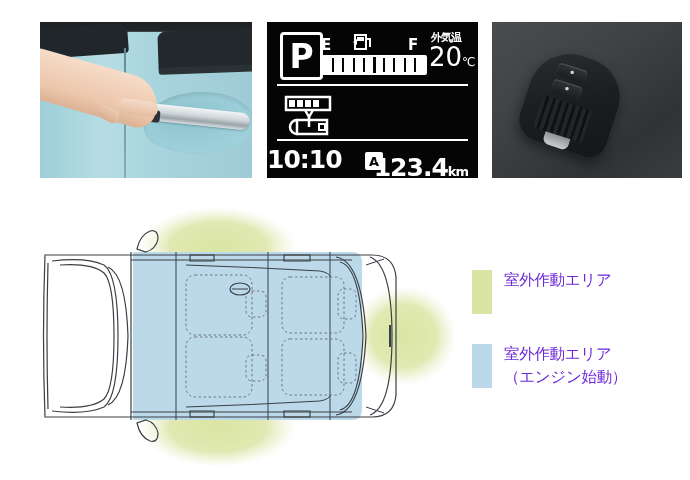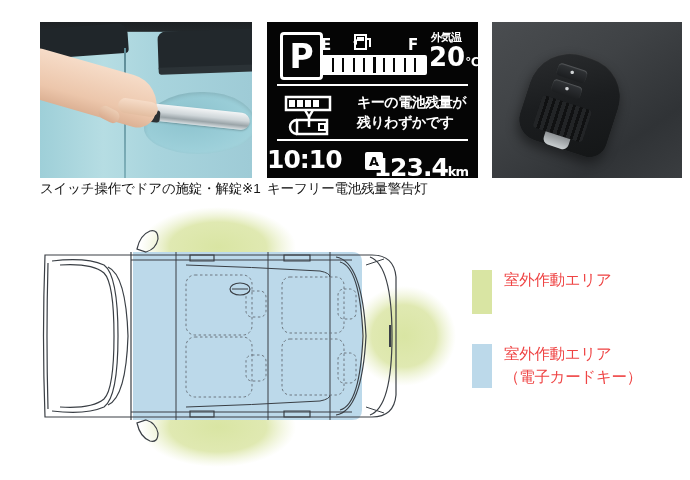--- a/index.html
+++ b/index.html
@@ -61,21 +61,21 @@
   .f-mark{position:absolute;left:141px;top:14px;font-size:15px;font-weight:bold;}
   .pump{position:absolute;left:86px;top:11px;width:26px;height:18px;}
   .fuelbar{position:absolute;left:54px;top:33px;width:102px;height:16px;
     border:2px solid #fff;border-radius:2px;background:#fff;overflow:hidden;}
   .fuelbar .ticks{position:absolute;inset:1px;display:flex;}
   .fuelbar .ticks i{flex:1;border-right:2px solid #050505;}
   .fuelbar .ticks i:last-child{border-right:none;}
   .needle{position:absolute;left:49%;top:0;width:3px;height:100%;background:#050505;}
   .temp-label{position:absolute;left:164px;top:8px;font-size:11px;font-weight:bold;
     letter-spacing:-1px;white-space:nowrap;}
-  .temp-val{position:absolute;left:162px;top:22px;font-size:26px;font-weight:bold;
+  .temp-val{position:absolute;left:162px;top:22px;font-size:26px;font-weight:normal;
     line-height:1;white-space:nowrap;text-align:right;}
   .temp-val .u{font-size:12px;}
   .divider{position:absolute;left:10px;width:191px;height:2px;background:#fff;}
   #div-1{top:62px;} #div-2{top:117px;}
   .keybat{position:absolute;left:16px;top:72px;width:62px;height:44px;}
   .warn-msg{position:absolute;left:90px;top:70px;font-size:14px;line-height:20px;
     font-weight:bold;letter-spacing:-0.5px;white-space:nowrap;}
   .lcd-bot{position:absolute;left:0;top:121px;width:100%;height:35px;}
   .clock{position:absolute;left:0;top:2px;font-size:25px;font-weight:bold;letter-spacing:-1px;}
   .a-badge{position:absolute;left:98px;top:9px;width:18px;height:18px;background:#fff;color:#050505;
@@ -105,21 +105,21 @@
     background:linear-gradient(180deg,#8d9194,#c9ced0);}
 
   
   #car-diagram{position:absolute;left:0;top:205px;width:470px;height:275px;}
   #car-diagram svg{display:block;}
 
   
   #legend{position:absolute;left:472px;top:268px;width:215px;}
   .legend-row{display:flex;align-items:flex-start;margin-bottom:28px;}
   .swatch{width:20px;height:44px;flex:0 0 20px;margin-right:12px;margin-top:2px;}
-  .legend-text{font-size:15.5px;line-height:23px;letter-spacing:-0.3px;color:#ef4444;white-space:nowrap;}
+  .legend-text{font-size:15.5px;line-height:23px;letter-spacing:-0.3px;color:#6d28d9;white-space:nowrap;}
 </style>
 </head>
 <body>
 
 <div class="panels">
 
   <div class="panel" id="panel-door">
     <div class="frame">
       <div class="door-photo">
         <div class="glass-l"></div>
@@ -127,21 +127,20 @@
         <div class="door-gap"></div>
         <div class="recess"></div>
         <div class="handle"></div>
         <div class="switch"></div>
         <div class="arm"></div>
         <div class="thumb"></div>
         <div class="finger"></div>
       </div>
     </div>
   </div>
-  <div class="caption" style="left:40px;">スイッチ操作でドアの施錠・解錠※1</div>
 
   <div class="panel" id="panel-lcd">
     <div class="frame">
       <div class="lcd">
 
         <div class="lcd-top">
           <div class="p-box">P</div>
           <div class="e-mark">E</div>
           <div class="f-mark">F</div>
           <svg class="pump" viewBox="0 0 26 18">
@@ -180,39 +179,34 @@
           <rect x="14" y="6" width="6" height="7" fill="#fff"></rect>
           <rect x="22" y="6" width="6" height="7" fill="#fff"></rect>
           <rect x="30" y="6" width="6" height="7" fill="#fff"></rect>
           <path d="M22 16l4 7 4-7" fill="none" stroke="#fff" stroke-width="2.5"></path>
           <path d="M26 23v10" stroke="#fff" stroke-width="2.5"></path>
           <path d="M14 26h30v14H14z" fill="none" stroke="#fff" stroke-width="2.5"></path>
           <path d="M14 26a7 7 0 0 0 0 14" fill="none" stroke="#fff" stroke-width="2.5"></path>
           <rect x="36" y="30" width="6" height="6" fill="none" stroke="#fff" stroke-width="2"></rect>
         </svg>
 
-        <div class="warn-msg">
-          <div>キーの電池残量が</div>
-          <div>残りわずかです</div>
-        </div>
 
         <div class="divider" id="div-2"></div>
 
         <div class="lcd-bot">
           <div class="clock">10:10</div>
           <div class="a-badge">A</div>
           <div class="odo">
             <span>123.4</span><span class="u">km</span>
           </div>
         </div>
 
       </div>
     </div>
   </div>
-  <div class="caption" style="left:267px;">キーフリー電池残量警告灯</div>
 
   <div class="panel" id="panel-key">
     <div class="frame">
       <div class="key-photo">
         <div class="fob">
           <div class="fob-btn" id="fob-btn-unlock">
               <span>●</span>
             </div>
           <div class="fob-btn" id="fob-btn-lock">
               <span>●</span>
@@ -307,17 +301,17 @@
     <div class="swatch" style="background: rgb(217, 229, 163);"></div>
     <div class="legend-text">
       <div>室外作動エリア</div>
     </div>
   </div>
 
   <div class="legend-row">
     <div class="swatch" style="background: rgb(188, 217, 234);"></div>
     <div class="legend-text">
       <div>室外作動エリア</div>
-      <div>（電子カードキー）</div>
+      <div>（エンジン始動）</div>
     </div>
   </div>
 
 </div>
 
 </body></html>

